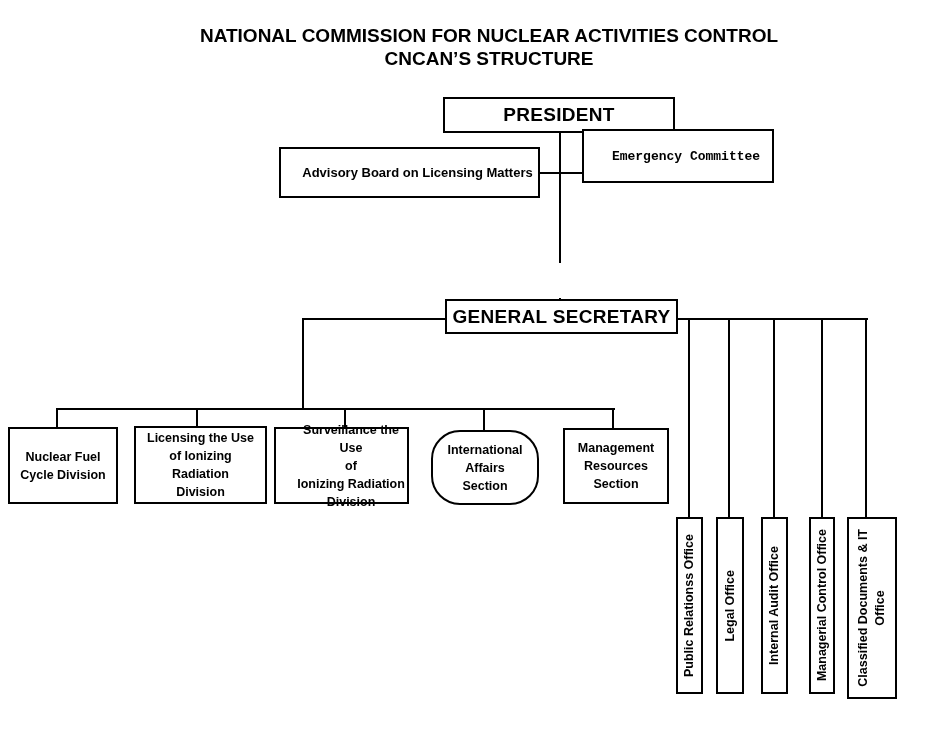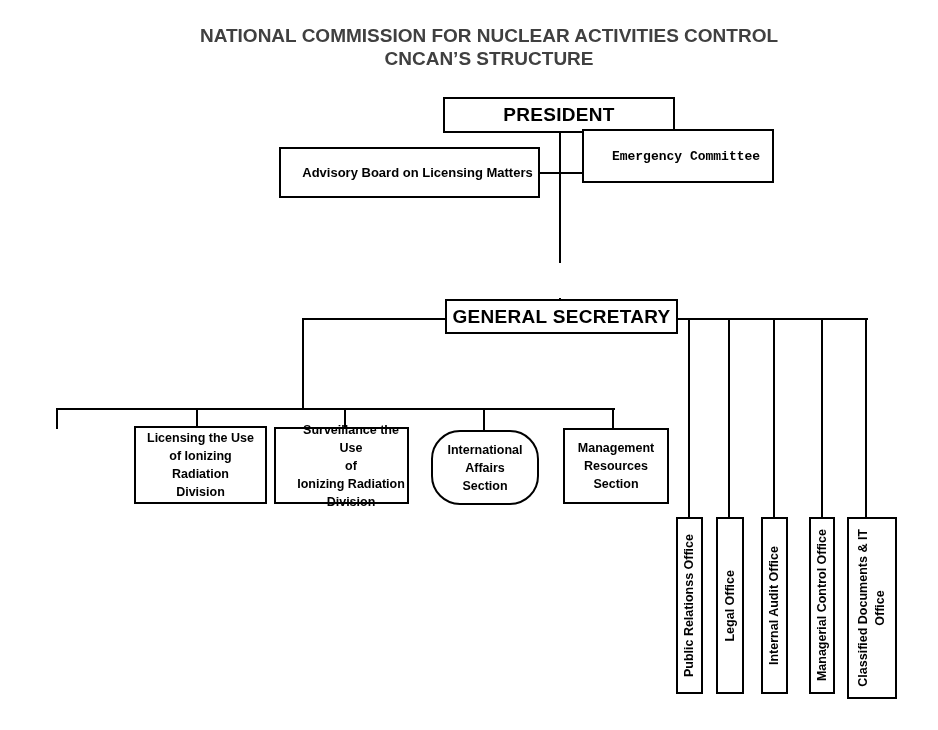--- a/index.html
+++ b/index.html
@@ -16,21 +16,21 @@
 
   .title {
     position: absolute;
     left: 40px;
     top: 24px;
     width: 898px;
     text-align: center;
     font-weight: bold;
     font-size: 19px;
     line-height: 23px;
-    color: #404040;
+    color: #000000;
   }
 
   .box {
     position: absolute;
     border: 2px solid #000;
     background: #fff;
     display: flex;
     align-items: center;
     justify-content: center;
     text-align: center;
@@ -90,20 +90,24 @@
   </div>
 
   <div class="box" style="left:582px; top:129px; width:192px; height:54px;font-family:Liberation Mono, monospace;">
     <span class="lbl-mid">Emergency Committee</span>
   </div>
 
   <div class="box" style="left:445px; top:263px; width:233px; height:35px;margin-top:36px;">
     <span class="lbl-big">GENERAL SECRETARY</span>
   </div>
 
+  <div class="box" style="left:8px; top:427px; width:110px; height:77px;">
+    <span class="lbl-small">Nuclear Fuel
+Cycle Division</span>
+  </div>
 
   <div class="box" style="left:134px; top:426px; width:133px; height:78px;">
     <span class="lbl-small">Licensing the Use
 of Ionizing
 Radiation
 Division</span>
   </div>
 
   <div class="box" style="left:274px; top:427px; width:135px; height:77px;padding-left:19px;">
     <span class="lbl-small">Surveillance the Use

